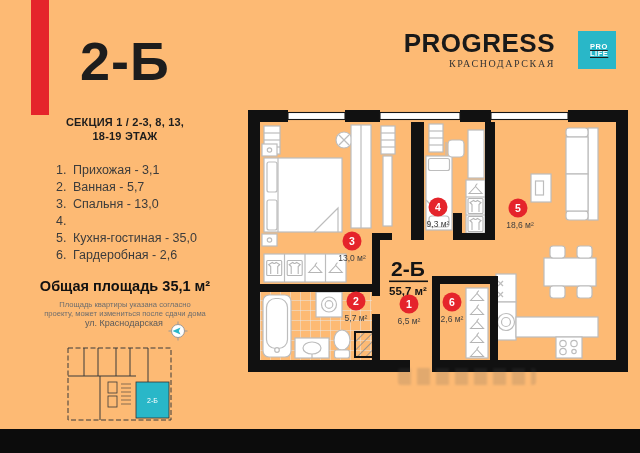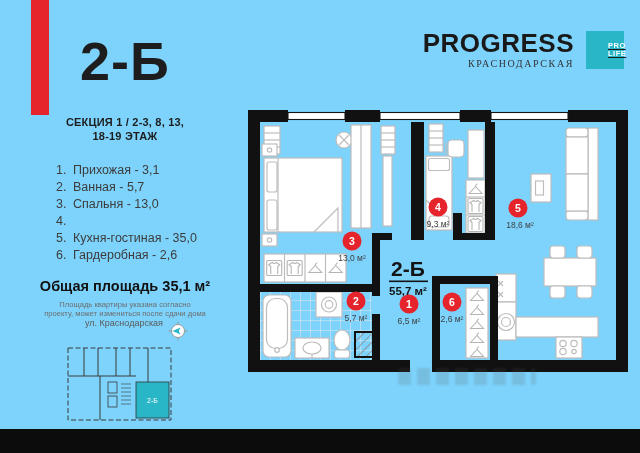--- a/index.html
+++ b/index.html
@@ -1,37 +1,37 @@
 <!DOCTYPE html>
 <html style="--red: #e5242b; --teal: #29b7c8;"><head>
 <meta charset="utf-8">
 <style>
   html,body{margin:0;padding:0;background:#fff;}
-  .stage{position:relative;width:640px;height:453px;background:#7dd3fc;overflow:hidden;
+  .stage{position:relative;width:640px;height:453px;background:#fdba74;overflow:hidden;
          font-family:"Liberation Sans",sans-serif;color:#1d1d1d;}
   .abs{position:absolute;}
   
   .red-bar{left:31px;top:0;width:18px;height:115px;background:var(--red);}
   .unit-title{left:40px;top:30px;width:170px;text-align:center;font-size:54px;font-weight:600;letter-spacing:1px;}
   .section-info{left:25px;top:115px;width:200px;text-align:center;font-size:11px;font-weight:700;line-height:14px;letter-spacing:.2px;}
   .room-list{left:56px;top:162px;font-size:12.5px;line-height:17px;color:#3c3c3c;}
   .room-row{display:flex;}
   .room-row .num{width:17px;}
   .total-area{left:10px;top:278px;width:230px;text-align:center;font-size:14.5px;font-weight:700;color:#111;}
   .disclaimer{left:15px;top:301px;width:220px;text-align:center;font-size:7.6px;line-height:8.5px;color:#6d6d6d;}
   .street{left:40px;top:318px;width:168px;text-align:center;font-size:9px;color:#5a5a5a;}
   .compass{left:167px;top:320px;width:22px;height:22px;}
   .mini-plan{left:64px;top:338px;width:112px;height:86px;}
   
-  .logo{right:16px;top:30px;display:flex;align-items:center;}
+  .logo{right:24px;top:30px;display:flex;align-items:flex-end;}
   .logo-text{text-align:right;}
   .logo-brand{font-size:26px;font-weight:700;letter-spacing:.5px;line-height:26px;color:#191919;}
   .logo-sub{font-size:10px;letter-spacing:1.6px;color:#343434;margin-top:2px;font-family:Liberation Serif, serif;}
-  .logo-badge{width:38px;height:38px;background:var(--teal);margin-left:12px;display:flex;flex-direction:column;
-              justify-content:center;padding-left:22px;box-sizing:border-box;text-decoration:underline;}
+  .logo-badge{width:38px;height:38px;background:var(--teal);margin-left:23px;display:flex;flex-direction:column;
+              justify-content:center;padding-left:12px;box-sizing:border-box;text-decoration:underline;}
   .logo-badge span{color:#fff;font-size:7.5px;font-weight:700;line-height:7.5px;letter-spacing:.5px;}
   
   .plan-wrap{left:240px;top:100px;width:392px;height:292px;}
   .plan text{font-family:"Liberation Sans",sans-serif;}
   .watermark{left:398px;top:368px;width:138px;height:17px;border-radius:3px;opacity:.16;filter:blur(1.2px);
     background:repeating-linear-gradient(90deg,#555 0 13px,transparent 13px 19px);}
   .bottom-bar{left:0;top:429px;width:640px;height:24px;background:#0c0c0c;}
 </style>
 </head>
 <body>

